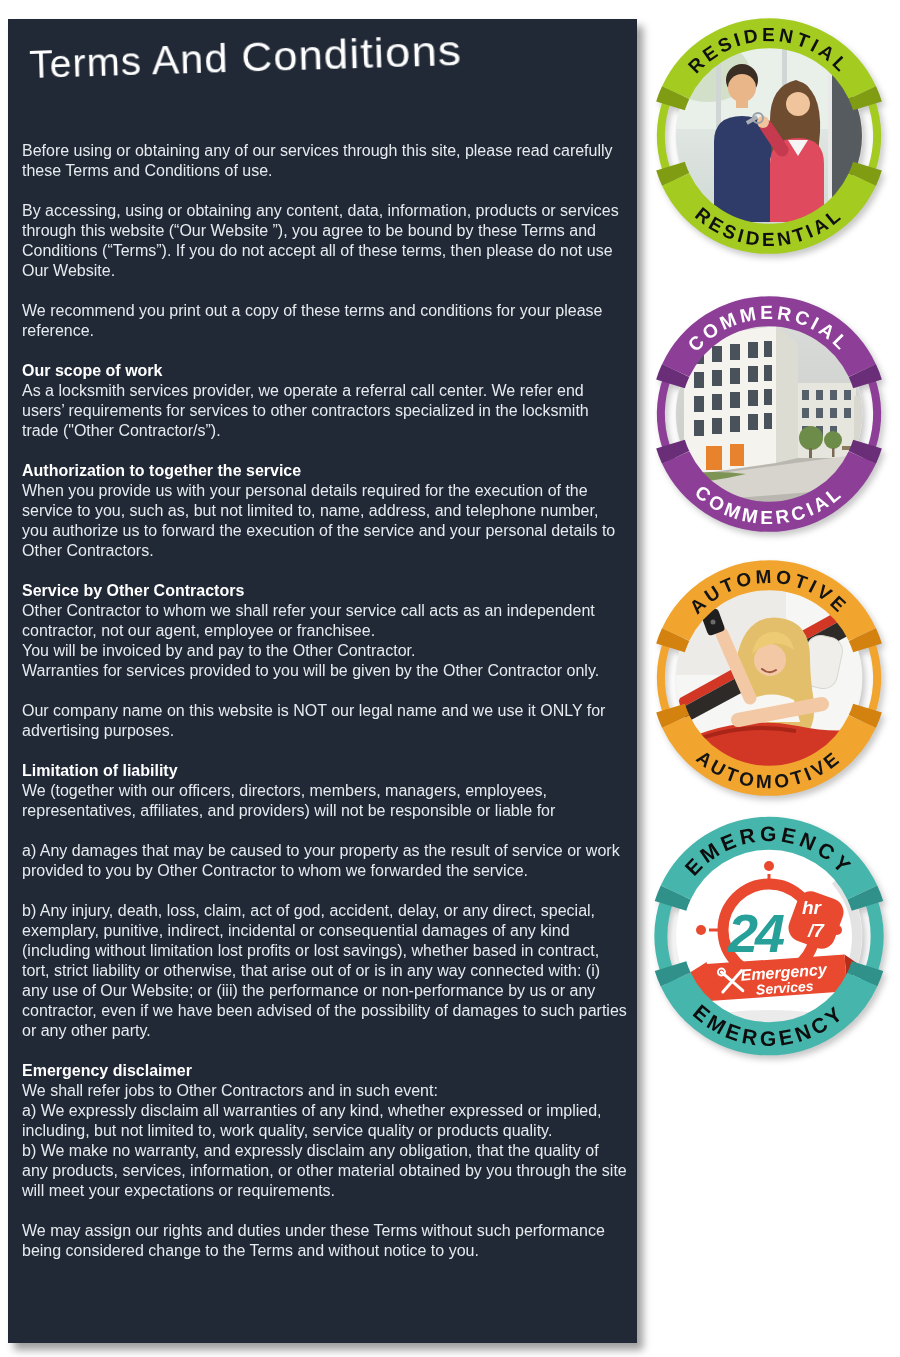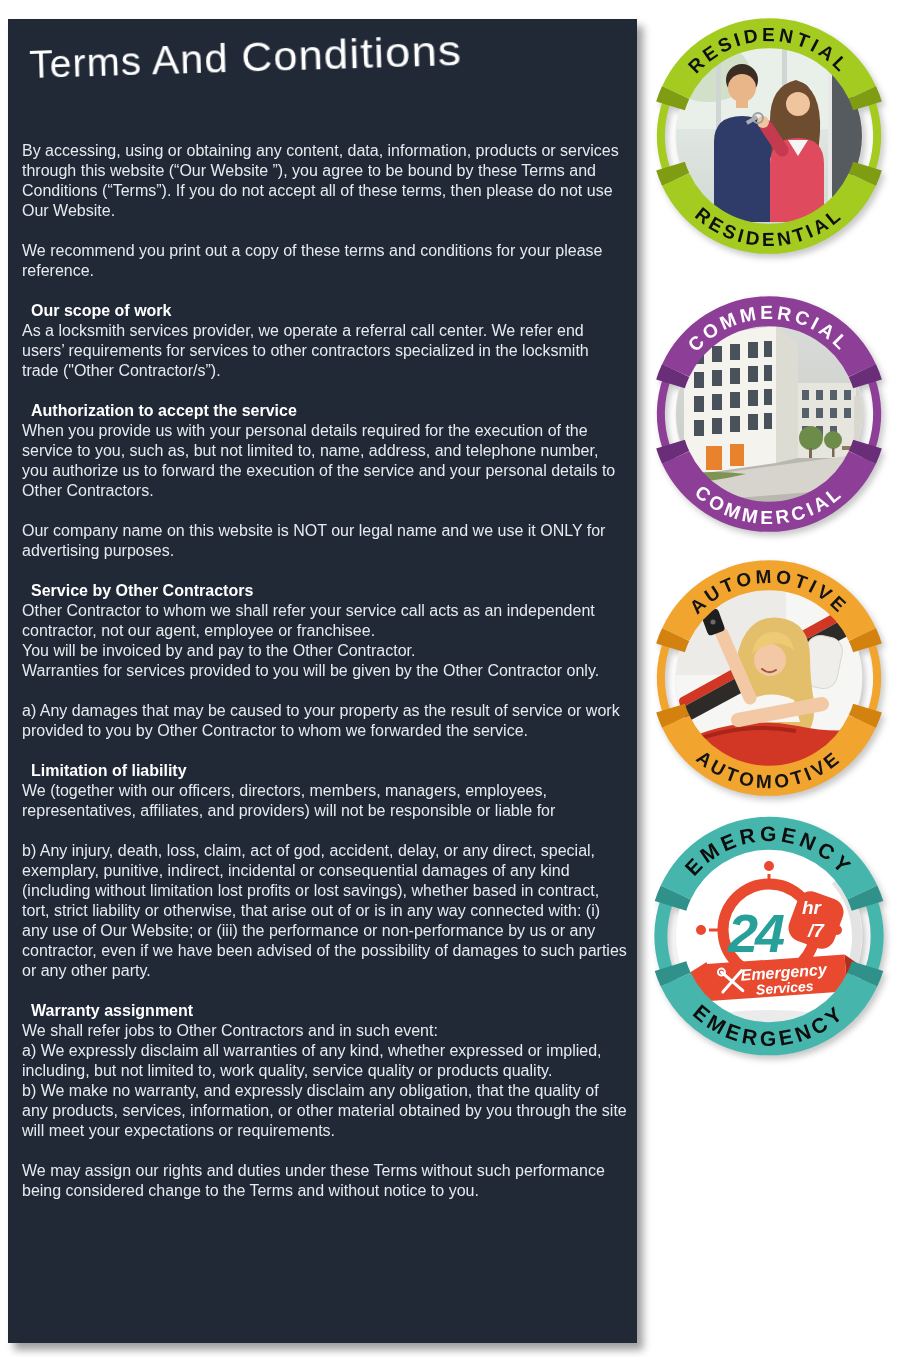--- a/index.html
+++ b/index.html
@@ -20,21 +20,21 @@
   .panel h1{
     margin:24px 0 34px 8px;
     font-size:39px;line-height:44px;font-weight:normal;color:#ffffff;
     display:inline-block;
     letter-spacing:1px;
     transform:perspective(700px) rotateY(-9deg) rotate(-1.6deg);
     transform-origin:0 100%;
   }
   .sections{font-size:16px;line-height:20px;}
   .sec{margin-top:20px;}
-  .sec-h{font-weight:bold;color:#ffffff;margin-left:9px;}
+  .sec-h{font-weight:bold;color:#ffffff;}
   .sec-h:empty{display:none;}
   .sec-b{white-space:pre-line;}
   
   .badges{
     position:absolute;left:637px;top:0;width:263px;
     display:flex;flex-direction:column;align-items:center;
   }
   .badge{width:246px;height:252px;}
   .badge svg{filter:drop-shadow(3px 4px 3px rgba(0,0,0,0.22));}
   .badge .band{fill:none;stroke-width:30;}
@@ -49,54 +49,57 @@
   .b-aut{margin-top:12px;}
   .b-eme{margin-top:6px;}
 </style>
 </head>
 <body>
 
 <div class="panel">
   <h1>Terms And Conditions</h1>
   <div class="sections">
     <div class="sec">
+        <div class="sec-b">Before using or obtaining any of our services through this site, please read carefully these Terms and Conditions of use.</div>
+      </div>
+    <div class="sec">
         <div class="sec-b">By accessing, using or obtaining any content, data, information, products or services through this website (“Our Website ”), you agree to be bound by these Terms and Conditions (“Terms”). If you do not accept all of these terms, then please do not use Our Website.</div>
       </div>
     <div class="sec">
         <div class="sec-b">We recommend you print out a copy of these terms and conditions for your please reference.</div>
       </div>
     <div class="sec">
         <div class="sec-h">Our scope of work</div>
         <div class="sec-b">As a locksmith services provider, we operate a referral call center. We refer end users’ requirements for services to other contractors specialized in the locksmith trade ("Other Contractor/s”).</div>
       </div>
     <div class="sec">
-        <div class="sec-h">Authorization to accept the service</div>
+        <div class="sec-h">Authorization to together the service</div>
         <div class="sec-b">When you provide us with your personal details required for the execution of the service to you, such as, but not limited to, name, address, and telephone number, you authorize us to forward the execution of the service and your personal details to Other Contractors.</div>
-      </div>
-    <div class="sec">
-        <div class="sec-b">Our company name on this website is NOT our legal name and we use it ONLY for advertising purposes.</div>
       </div>
     <div class="sec">
         <div class="sec-h">Service by Other Contractors</div>
         <div class="sec-b">Other Contractor to whom we shall refer your service call acts as an independent contractor, not our agent, employee or franchisee.
 You will be invoiced by and pay to the Other Contractor.
 Warranties for services provided to you will be given by the Other Contractor only.</div>
       </div>
     <div class="sec">
-        <div class="sec-b">a) Any damages that may be caused to your property as the result of service or work provided to you by Other Contractor to whom we forwarded the service.</div>
+        <div class="sec-b">Our company name on this website is NOT our legal name and we use it ONLY for advertising purposes.</div>
       </div>
     <div class="sec">
         <div class="sec-h">Limitation of liability</div>
         <div class="sec-b">We (together with our officers, directors, members, managers, employees, representatives, affiliates, and providers) will not be responsible or liable for</div>
       </div>
     <div class="sec">
+        <div class="sec-b">a) Any damages that may be caused to your property as the result of service or work provided to you by Other Contractor to whom we forwarded the service.</div>
+      </div>
+    <div class="sec">
         <div class="sec-b">b) Any injury, death, loss, claim, act of god, accident, delay, or any direct, special, exemplary, punitive, indirect, incidental or consequential damages of any kind (including without limitation lost profits or lost savings), whether based in contract, tort, strict liability or otherwise, that arise out of or is in any way connected with: (i) any use of Our Website; or (iii) the performance or non-performance by us or any contractor, even if we have been advised of the possibility of damages to such parties or any other party.</div>
       </div>
     <div class="sec">
-        <div class="sec-h">Warranty assignment</div>
+        <div class="sec-h">Emergency disclaimer</div>
         <div class="sec-b">We shall refer jobs to Other Contractors and in such event:
 a) We expressly disclaim all warranties of any kind, whether expressed or implied, including, but not limited to, work quality, service quality or products quality.
 b) We make no warranty, and expressly disclaim any obligation, that the quality of any products, services, information, or other material obtained by you through the site will meet your expectations or requirements.</div>
       </div>
     <div class="sec">
         <div class="sec-b">We may assign our rights and duties under these Terms without such performance being considered change to the Terms and without notice to you.</div>
       </div>
   </div>
 </div>
 

